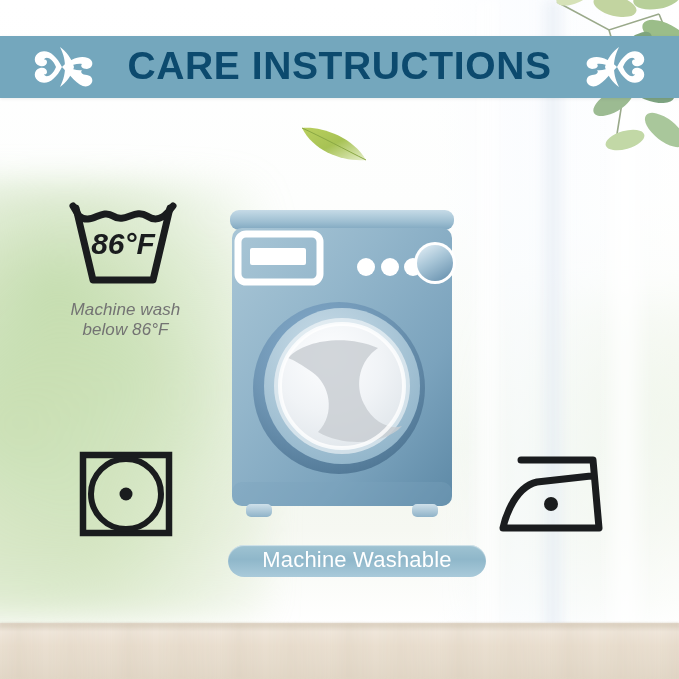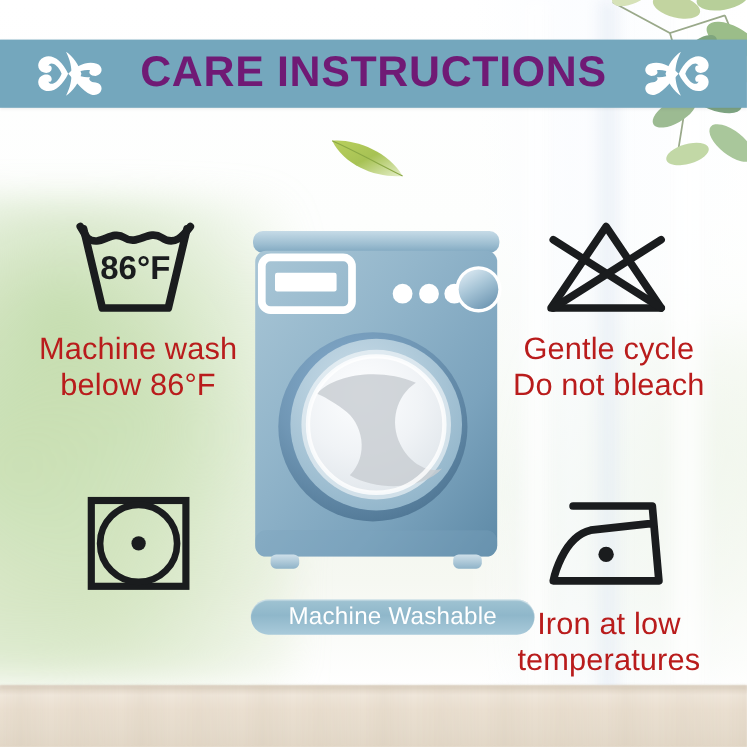--- a/index.html
+++ b/index.html
@@ -115,21 +115,21 @@
     height: 62px;
     background: #74a7bd;
     box-shadow: 0 1px 3px rgba(0,0,0,0.08);
   }
   .banner-title {
     position: absolute;
     left: 0; right: 0; top: 0; bottom: 0;
     display: flex;
     align-items: center;
     justify-content: center;
-    color: #701a75;
+    color: #0c4a6e;
     font-size: 39px;
     font-weight: bold;
     letter-spacing: 0.6px;
     line-height: 1;
     padding-bottom: 3px;
     box-sizing: border-box;
   }
   .fleur {
     position: absolute;
     top: 50%;
@@ -155,30 +155,31 @@
     top: 120px;
     width: 72px;
     height: 46px;
   }
 
   
   .cell {
     position: absolute;
     width: 215px;
     text-align: center;
+    font-style: italic;
   }
   .cell .sym {
     display: block;
     margin: 0 auto;
   }
   .cell .label {
     margin-top: 8px;
-    font-size: 28px;
+    font-size: 17px;
     line-height: 1.18;
-    color: #b91c1c;
+    color: #737373;
     letter-spacing: 0.1px;
     white-space: pre-line;
   }
   #cell-wash   { left: 18px;  top: 196px; }
   #cell-bleach { left: 446px; top: 196px; }
   #cell-dry    { left: 18px;  top: 446px; }
   #cell-iron   { left: 446px; top: 446px; }
 
   
   .machine {
@@ -284,45 +285,34 @@
   <div class="cell" id="cell-wash">
     <svg class="sym" width="130" height="96" viewBox="0 0 130 96">
       <path d="M12 10 L18 20 C30 30 40 12 52 20 C64 28 74 12 86 20 C98 28 106 18 112 10" fill="none" stroke="#1a1c1e" stroke-width="7" stroke-linecap="round" stroke-linejoin="round"></path>
       <path d="M15 12 L32 84 L92 84 L109 12" fill="none" stroke="#1a1c1e" stroke-width="7" stroke-linecap="round" stroke-linejoin="round"></path>
       <text x="62" y="58" text-anchor="middle" font-family="Liberation Sans, sans-serif" font-size="30" font-weight="bold" fill="#1a1c1e">86°F</text>
     </svg>
     <div class="label">Machine wash
 below 86°F</div>
   </div>
 
-  <div class="cell" id="cell-bleach">
-    <svg class="sym" width="130" height="96" viewBox="0 0 130 96">
-      <path d="M62 10 L112 84 L12 84 Z" fill="none" stroke="#1a1c1e" stroke-width="7" stroke-linejoin="round"></path>
-      <line x1="14" y1="22" x2="112" y2="84" stroke="#1a1c1e" stroke-width="7" stroke-linecap="round"></line>
-      <line x1="112" y1="22" x2="14" y2="84" stroke="#1a1c1e" stroke-width="7" stroke-linecap="round"></line>
-    </svg>
-    <div class="label">Gentle cycle
-Do not bleach</div>
-  </div>
 
   <div class="cell" id="cell-dry">
     <svg class="sym" width="104" height="96" viewBox="0 0 104 96">
       <rect x="9" y="9" width="86" height="78" fill="none" stroke="#1a1c1e" stroke-width="6.5"></rect>
       <circle cx="52" cy="48" r="35" fill="none" stroke="#1a1c1e" stroke-width="6"></circle>
       <circle cx="52" cy="48" r="6.5" fill="#1a1c1e"></circle>
     </svg>
   </div>
 
   <div class="cell" id="cell-iron">
     <svg class="sym" width="130" height="96" viewBox="0 0 130 96">
       <path d="M32 14 L104 14 L110 82 L14 82 C14 82 22 42 48 36 L102 30" fill="none" stroke="#1a1c1e" stroke-width="7" stroke-linecap="round" stroke-linejoin="round"></path>
       <circle cx="62" cy="58" r="7" fill="#1a1c1e"></circle>
     </svg>
-    <div class="label">Iron at low
-temperatures</div>
   </div>
 
   <svg class="machine" viewBox="0 0 232 322">
     <defs>
       <linearGradient id="bodyGrad" x1="0" y1="0" x2="1" y2="1">
         <stop offset="0%" stop-color="#a9c6d6"></stop>
         <stop offset="35%" stop-color="#93b6cb"></stop>
         <stop offset="70%" stop-color="#7ba3bd"></stop>
         <stop offset="100%" stop-color="#5d89a6"></stop>
       </linearGradient>

